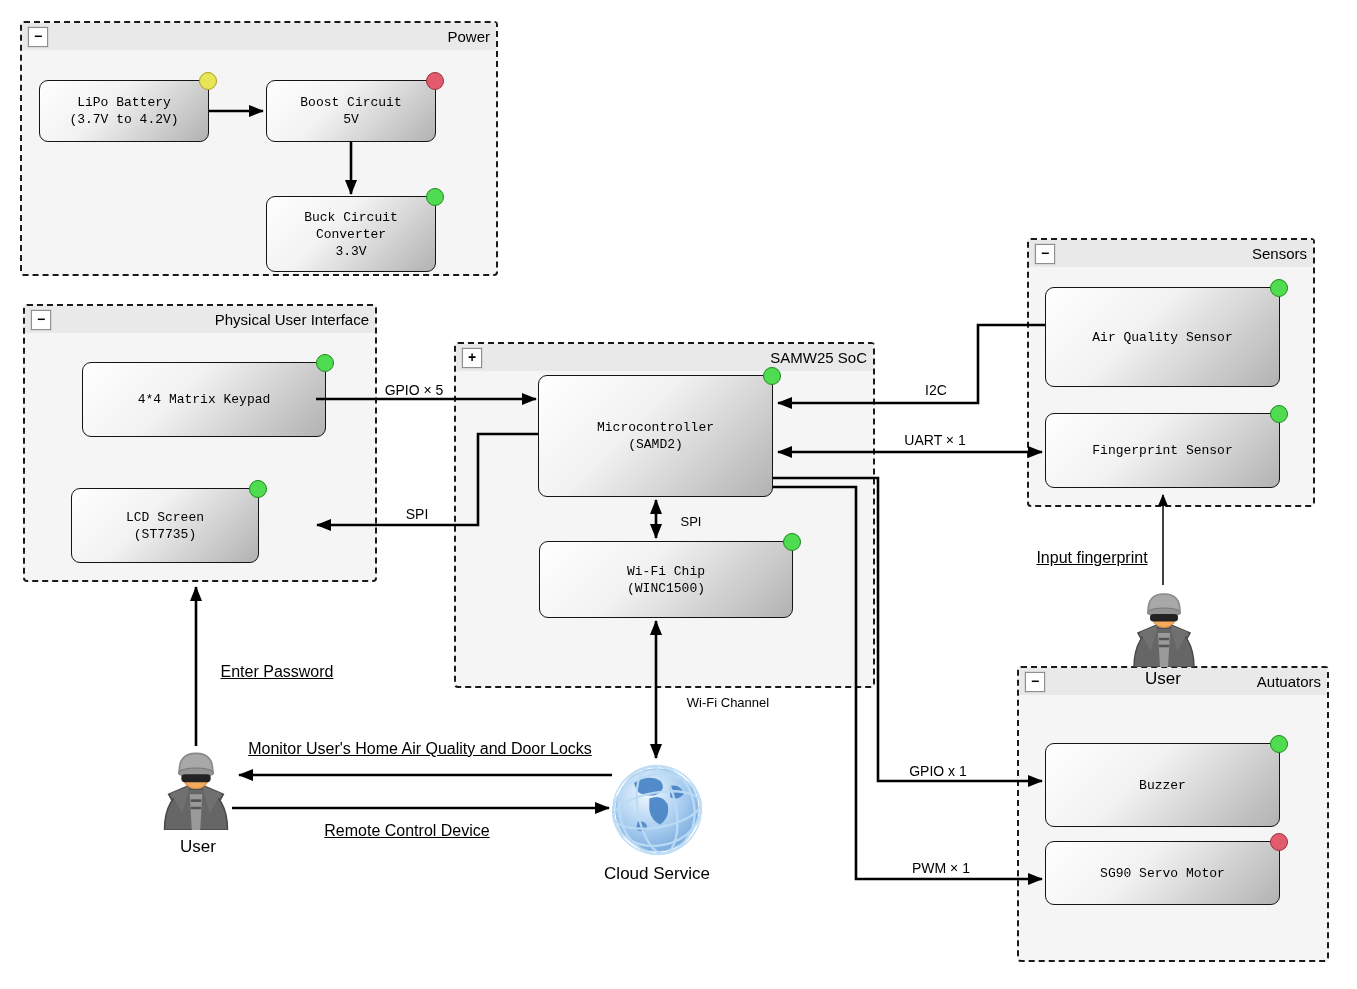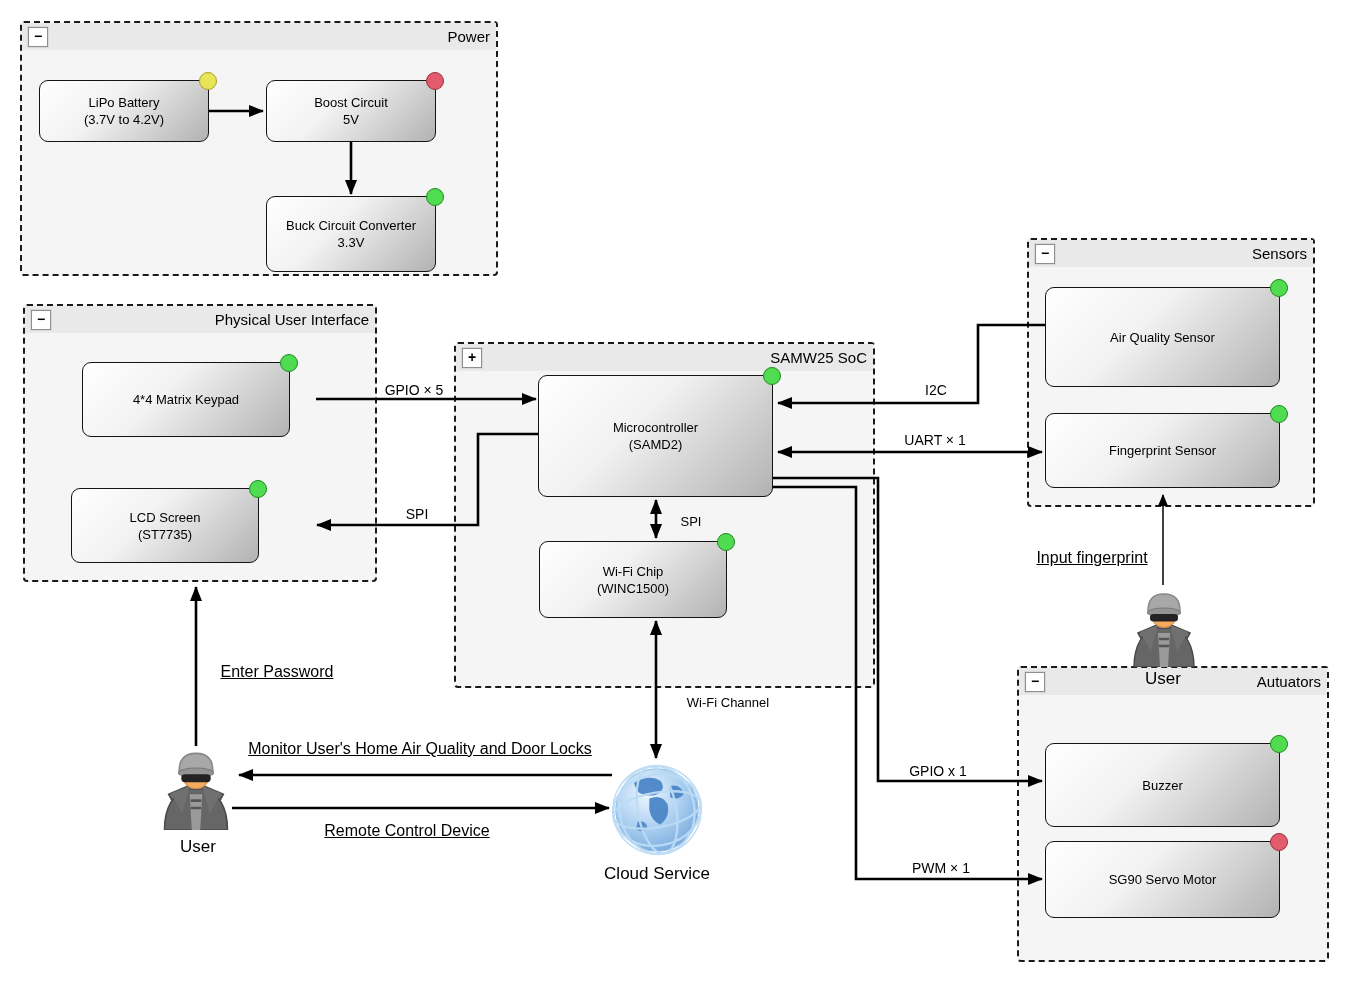--- a/index.html
+++ b/index.html
@@ -25,21 +25,21 @@
   }
   .container-title{
     position:absolute;right:6px;top:0;height:27px;line-height:27px;
     font-size:15px;white-space:nowrap;
   }
   
   .block{
     position:absolute;z-index:2;box-sizing:border-box;
     background:linear-gradient(135deg,#ffffff 0%,#f2f2f2 40%,#b2b2b2 100%);
     border:1.6px solid #141414;border-radius:9px;
-    display:flex;align-items:center;justify-content:center;text-align:center;
+    display:flex;align-items:center;justify-content:center;text-align:center;font-family:Liberation Mono, monospace;
   }
   .block-text span{display:block;font-size:13px;line-height:17px;}
   .dot{
     position:absolute;right:-9px;top:-9px;width:18px;height:18px;border-radius:50%;
     border:1.6px solid #333;box-sizing:border-box;z-index:3;
   }
   
   svg.edges{position:absolute;left:0;top:0;z-index:3;pointer-events:none;}
   svg.edges path.edge{stroke:#000;stroke-width:2.6;fill:none;pointer-events:stroke;}
   svg.edges path.edge.thin{stroke-width:1.5;}
@@ -140,21 +140,21 @@
   </div>
 
   <div class="block" style="left:266px;top:196px;width:170px;height:76px">
     <span class="dot" style="background: rgb(80, 220, 80); border-color: rgb(31, 138, 31);"></span>
     <div class="block-text">
         <span>Buck Circuit Converter</span>
         <span>3.3V</span>
       </div>
   </div>
 
-  <div class="block" style="left:82px;top:362px;width:208px;height:75px">
+  <div class="block" style="left:82px;top:362px;width:244px;height:75px">
     <span class="dot" style="background: rgb(80, 220, 80); border-color: rgb(31, 138, 31);"></span>
     <div class="block-text">
         <span>4*4 Matrix Keypad</span>
       </div>
   </div>
 
   <div class="block" style="left:71px;top:488px;width:188px;height:75px">
     <span class="dot" style="background: rgb(80, 220, 80); border-color: rgb(31, 138, 31);"></span>
     <div class="block-text">
         <span>LCD Screen</span>
@@ -163,21 +163,21 @@
   </div>
 
   <div class="block" style="left:538px;top:375px;width:235px;height:122px">
     <span class="dot" style="background: rgb(80, 220, 80); border-color: rgb(31, 138, 31);"></span>
     <div class="block-text">
         <span>Microcontroller</span>
         <span>(SAMD2)</span>
       </div>
   </div>
 
-  <div class="block" style="left:539px;top:541px;width:188px;height:77px">
+  <div class="block" style="left:539px;top:541px;width:254px;height:77px">
     <span class="dot" style="background: rgb(80, 220, 80); border-color: rgb(31, 138, 31);"></span>
     <div class="block-text">
         <span>Wi-Fi Chip</span>
         <span>(WINC1500)</span>
       </div>
   </div>
 
   <div class="block" style="left:1045px;top:287px;width:235px;height:100px">
     <span class="dot" style="background: rgb(80, 220, 80); border-color: rgb(31, 138, 31);"></span>
     <div class="block-text">
@@ -192,21 +192,21 @@
       </div>
   </div>
 
   <div class="block" style="left:1045px;top:743px;width:235px;height:84px">
     <span class="dot" style="background: rgb(80, 220, 80); border-color: rgb(31, 138, 31);"></span>
     <div class="block-text">
         <span>Buzzer</span>
       </div>
   </div>
 
-  <div class="block" style="left:1045px;top:841px;width:235px;height:77px">
+  <div class="block" style="left:1045px;top:841px;width:235px;height:64px">
     <span class="dot" style="background: rgb(226, 92, 110); border-color: rgb(153, 48, 63);"></span>
     <div class="block-text">
         <span>SG90 Servo Motor</span>
       </div>
   </div>
 
   <span class="elabel" style="left:414px;top:390px">GPIO × 5</span>
   <span class="elabel" style="left:417px;top:514px">SPI</span>
   <span class="elabel f13" style="left:691px;top:521px">SPI</span>
   <span class="elabel" style="left:936px;top:390px">I2C</span>

